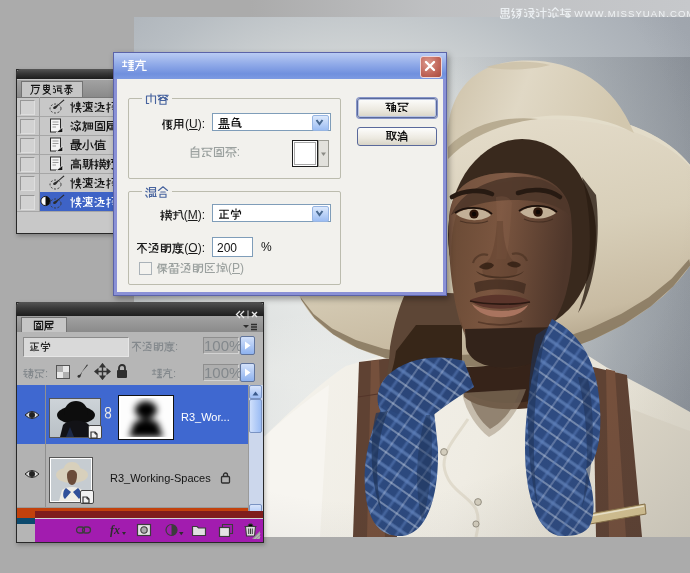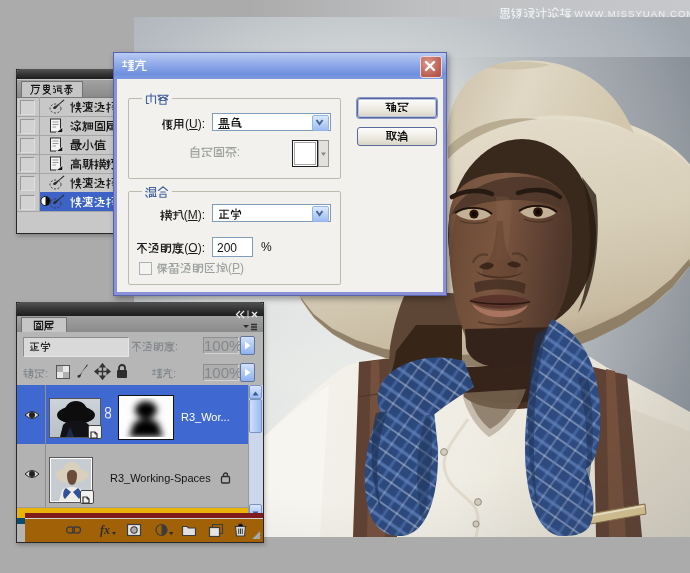--- a/index.html
+++ b/index.html
@@ -32,25 +32,25 @@
 #lay .pbar{height:14px;}
 #lay .tabstrip{top:13px;height:16px;}
 #lay .tab{left:4px;top:14px;width:44px;height:14px;line-height:14px;}
 #lctr{position:absolute;left:0;top:29px;right:0;height:53px;background:#b6b6b6;}
 .glabel{position:absolute;font-size:11px;color:#84898d;}
 .well{position:absolute;width:34px;height:15px;background:#aeaeae;border:1px solid #8e8e8e;border-bottom-color:#d2d2d2;border-right-color:#d2d2d2;font-size:15px;color:#83888c;text-align:left;line-height:15px;}
 .bluebtn{position:absolute;width:13px;height:17px;border:1px solid #60749c;border-radius:2px;background:linear-gradient(#d3e1fa,#8eb2ef);}
 .bluebtn svg{position:absolute;left:1px;top:3px;}
 #combo-n{position:absolute;left:6px;top:5px;width:104px;height:18px;background:#d9d9d9;border:1px solid #8b8b8b;border-bottom-color:#e6e6e6;border-right-color:#e6e6e6;font-size:11px;color:#2a2a2a;}
 #combo-n span{position:absolute;left:5px;top:2px;}
-#llist{position:absolute;left:0;top:82px;right:0;height:133px;background:#eab308;border-bottom:6px solid #0c4a6e;}
+#llist{position:absolute;left:0;top:82px;right:0;height:133px;background:#c2410c;border-bottom:6px solid #0c4a6e;}
 .lrow1{position:absolute;left:0;top:0;right:14px;height:59px;background:#3f68d0;}
 .lrow2{position:absolute;left:0;top:59px;right:14px;height:63px;background:#b2b2b2;border-bottom:1px solid #9a9a9a;}
 .eyecol{position:absolute;left:0;top:0;bottom:0;width:28px;border-right:1px solid #8f8f8f;}
-#lbot{position:absolute;left:8px;bottom:0;right:0;height:24px;background:#a16207;border-top:5px solid #7f1d1d;box-shadow:inset 0 1px 0 #d2d2d2;}
+#lbot{position:absolute;left:18px;bottom:0;right:0;height:24px;background:#a21caf;border-top:7px solid #7f1d1d;box-shadow:inset 0 1px 0 #d2d2d2;}
 
 #sbar{position:absolute;right:0;top:0;width:14px;height:133px;background:#ccd7ec;border-left:1px solid #9a9a9a;}
 .sbtn{position:absolute;left:0;width:13px;height:14px;background:linear-gradient(#d8e4fb,#9dbdf4);border:1px solid #7a93c2;border-radius:2px;box-sizing:border-box;}
 
 #dlg{left:113px;top:52px;width:334px;height:244px;z-index:5;background:#8a91d6;border:1px solid #5b63a8;box-sizing:border-box;box-shadow:2px 3px 6px rgba(0,0,0,0.35);}
 #dtitle{position:absolute;left:0;top:0;right:0;height:26px;background:linear-gradient(#b9cbf3 0%,#8fa9e8 45%,#7090de 80%,#7d9ae2 100%);}
 #dtitle .t{position:absolute;left:7px;top:5px;font-size:13px;font-weight:bold;color:#fff;}
 #dclose{position:absolute;right:4px;top:3px;width:20px;height:20px;border-radius:3px;border:1px solid #eed7da;background:radial-gradient(circle at 35% 30%,#dc9a8e 0%,#c2685c 55%,#a74a3e 100%);}
 #dbody{position:absolute;left:3px;top:26px;right:3px;bottom:3px;background:#f2f1ed;}
 .grp{position:absolute;left:11px;width:211px;border:1px solid #bcbcae;border-radius:2px;}

